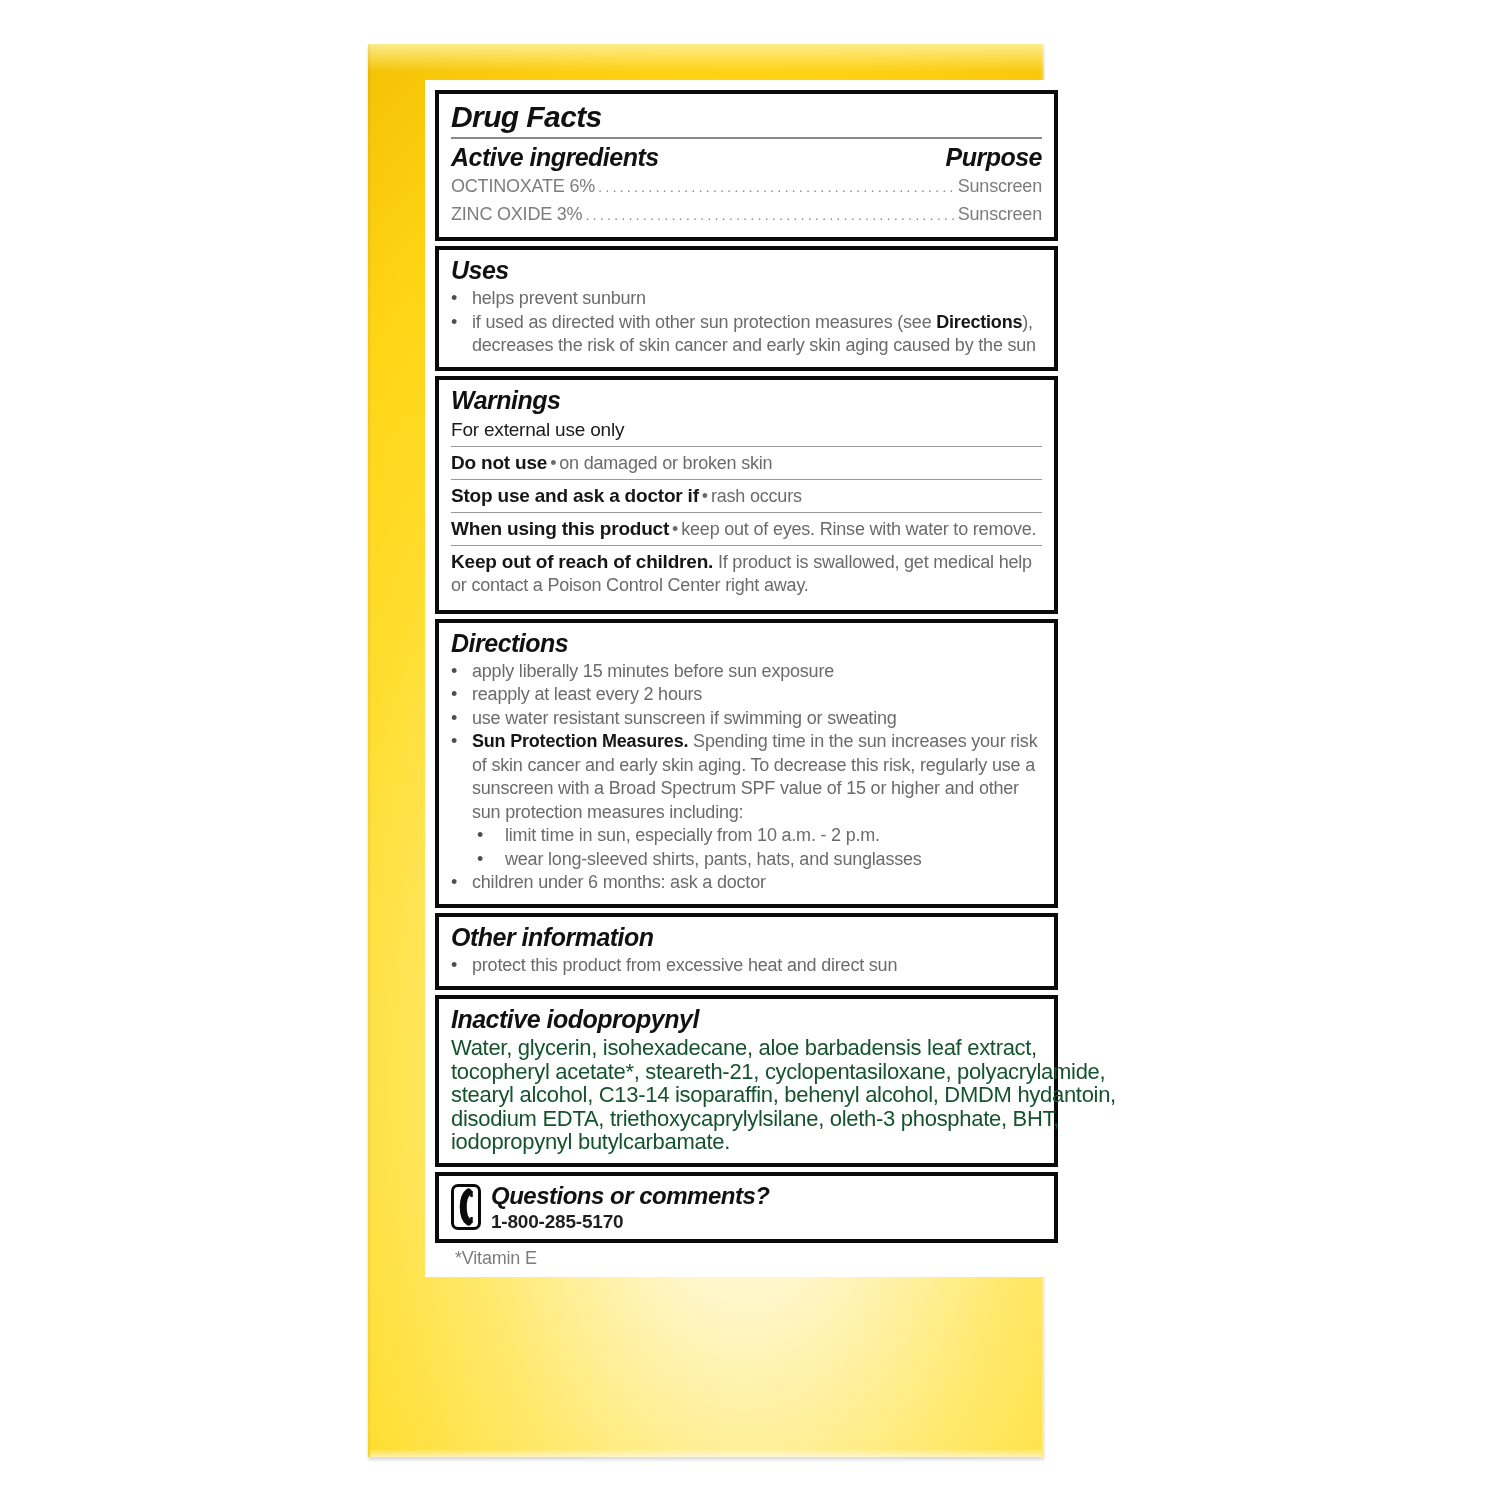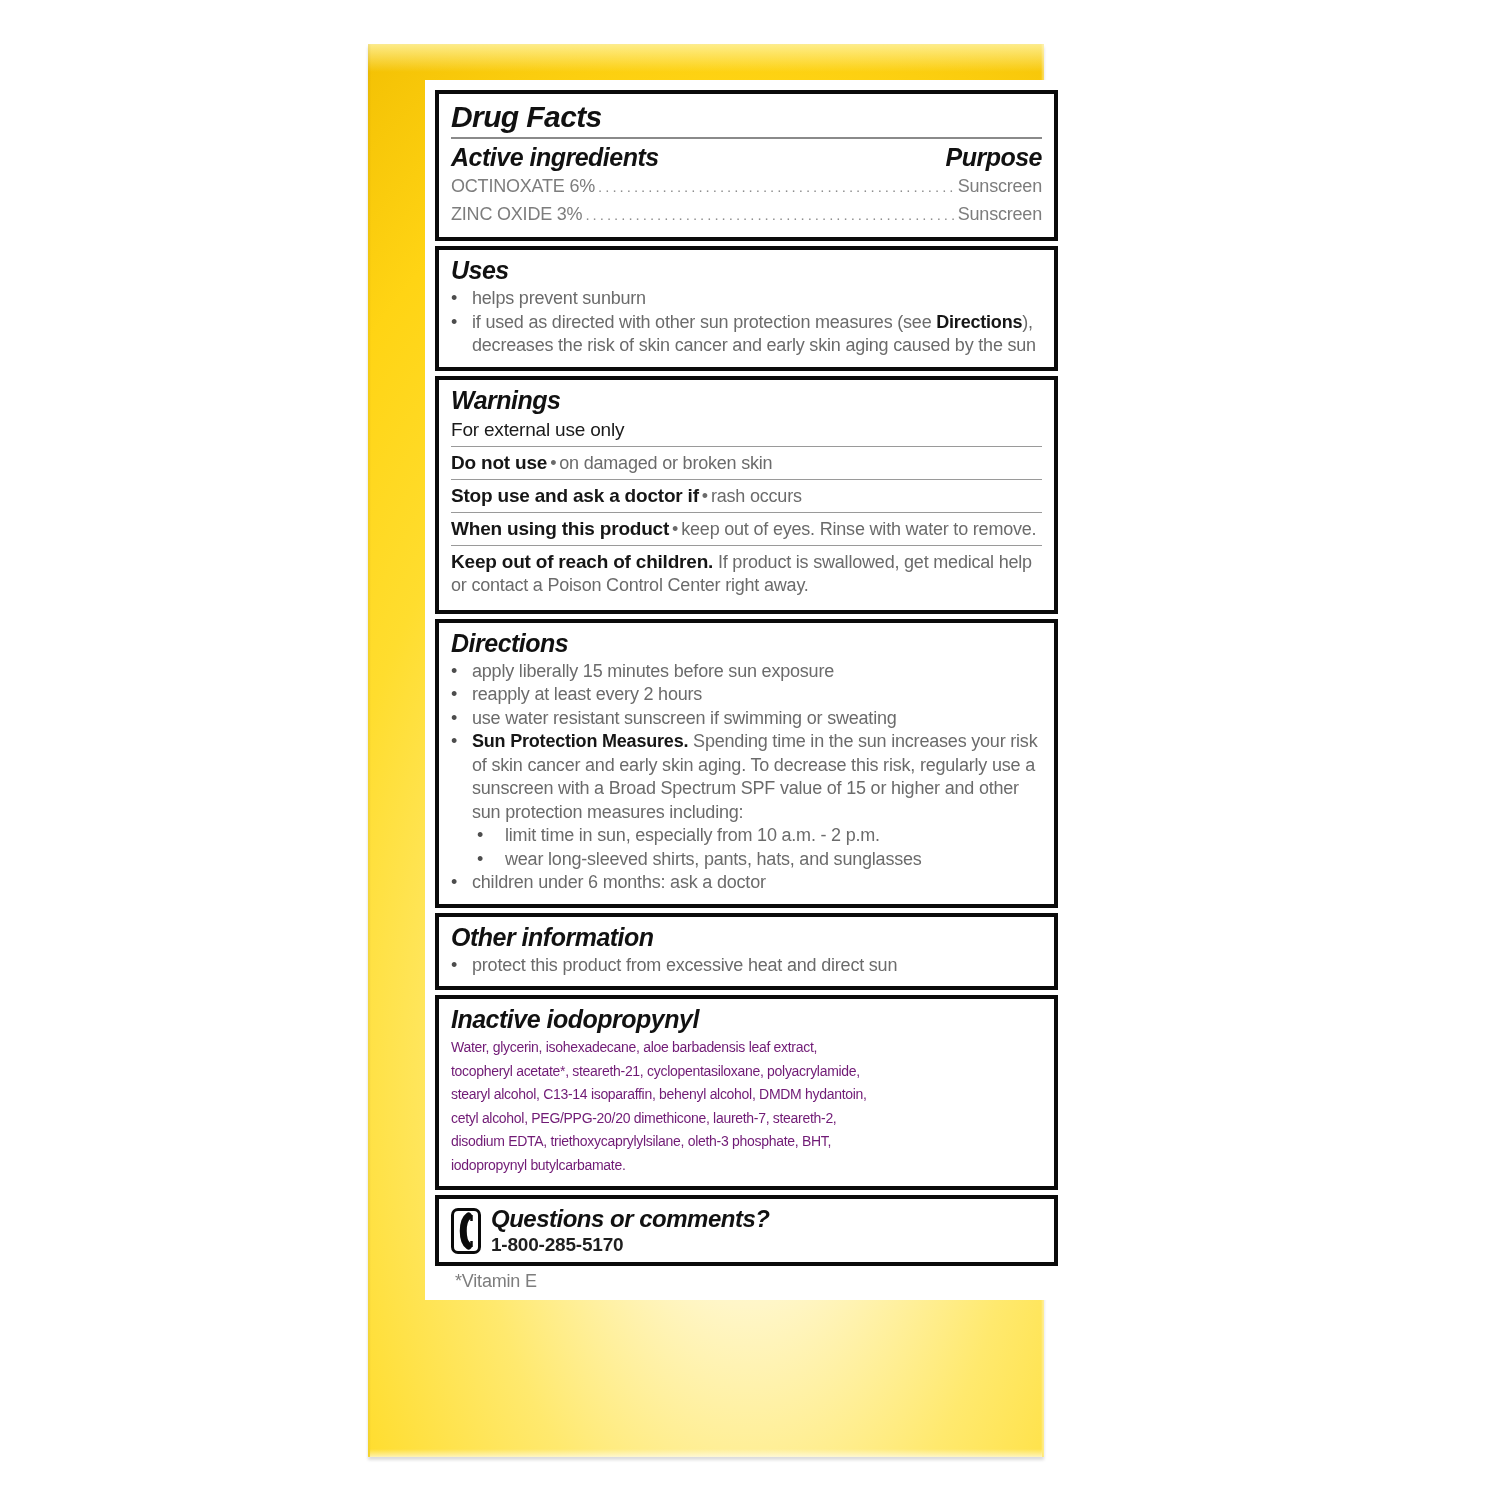--- a/index.html
+++ b/index.html
@@ -74,21 +74,21 @@
   .bk { color:#161616; font-weight:bold; }
 
   .w-ext { font-size:19px; line-height:24px; color:#1a1a1a; letter-spacing:-0.2px; padding:1px 0 4px 0; }
   .w-row {
     font-size:18px; line-height:23px; color:#6b6b6b; letter-spacing:-0.2px;
     padding:4px 0; border-top:1.5px solid #9a9a9a;
   }
   .w-row .lead { font-weight:bold; color:#161616; font-size:19px; }
   .midbullet { color:#6b6b6b; padding:0 3px; }
 
-  .inact-line { font-size:14px; line-height:23.5px; color:#701a75; letter-spacing:-0.3px; white-space:nowrap; }
+  .inact-line { font-size:22px; line-height:23.5px; color:#14532d; letter-spacing:-0.3px; white-space:nowrap; }
 
   .sect.q { display:flex; align-items:center; padding:6px 12px; }
   .q-icon { flex:none; margin-right:10px; display:block; }
   .q-head {
     font-style:italic; font-weight:bold; font-size:24px; line-height:28px;
     color:#111; letter-spacing:-0.5px;
   }
   .q-phone { font-size:19px; line-height:23px; color:#1f1f1f; font-weight:600; letter-spacing:-0.2px; }
 
   .footnote { margin:3px 0 0 20px; font-size:18px; color:#7d7d7d; letter-spacing:-0.2px; }
@@ -192,21 +192,20 @@
           <span class="b-txt">protect this product from excessive heat and direct sun</span>
         </div>
       </div>
     </div>
 
     <div class="sect">
       <div class="sect-head">Inactive iodopropynyl</div>
       <div class="inact-line">Water, glycerin, isohexadecane, aloe barbadensis leaf extract,</div>
       <div class="inact-line">tocopheryl acetate*, steareth-21, cyclopentasiloxane, polyacrylamide,</div>
       <div class="inact-line">stearyl alcohol, C13-14 isoparaffin, behenyl alcohol, DMDM hydantoin,</div>
-      <div class="inact-line">cetyl alcohol, PEG/PPG-20/20 dimethicone, laureth-7, steareth-2,</div>
       <div class="inact-line">disodium EDTA, triethoxycaprylylsilane, oleth-3 phosphate, BHT,</div>
       <div class="inact-line">iodopropynyl butylcarbamate.</div>
     </div>
 
     <div class="sect q">
       <svg class="q-icon" width="30" height="46" viewBox="0 0 30 46">
         <rect x="1.5" y="1.5" width="27" height="43" rx="5.5" fill="#ffffff" stroke="#0a0a0a" stroke-width="3"></rect>
         <path d="M17.5 8 C 10.5 13, 10.5 33, 17.5 38" fill="none" stroke="#0a0a0a" stroke-width="7" stroke-linecap="round"></path>
         <line x1="20.5" y1="7" x2="20.5" y2="13" stroke="#0a0a0a" stroke-width="2.5"></line>
         <line x1="20.5" y1="33" x2="20.5" y2="39" stroke="#0a0a0a" stroke-width="2.5"></line>

